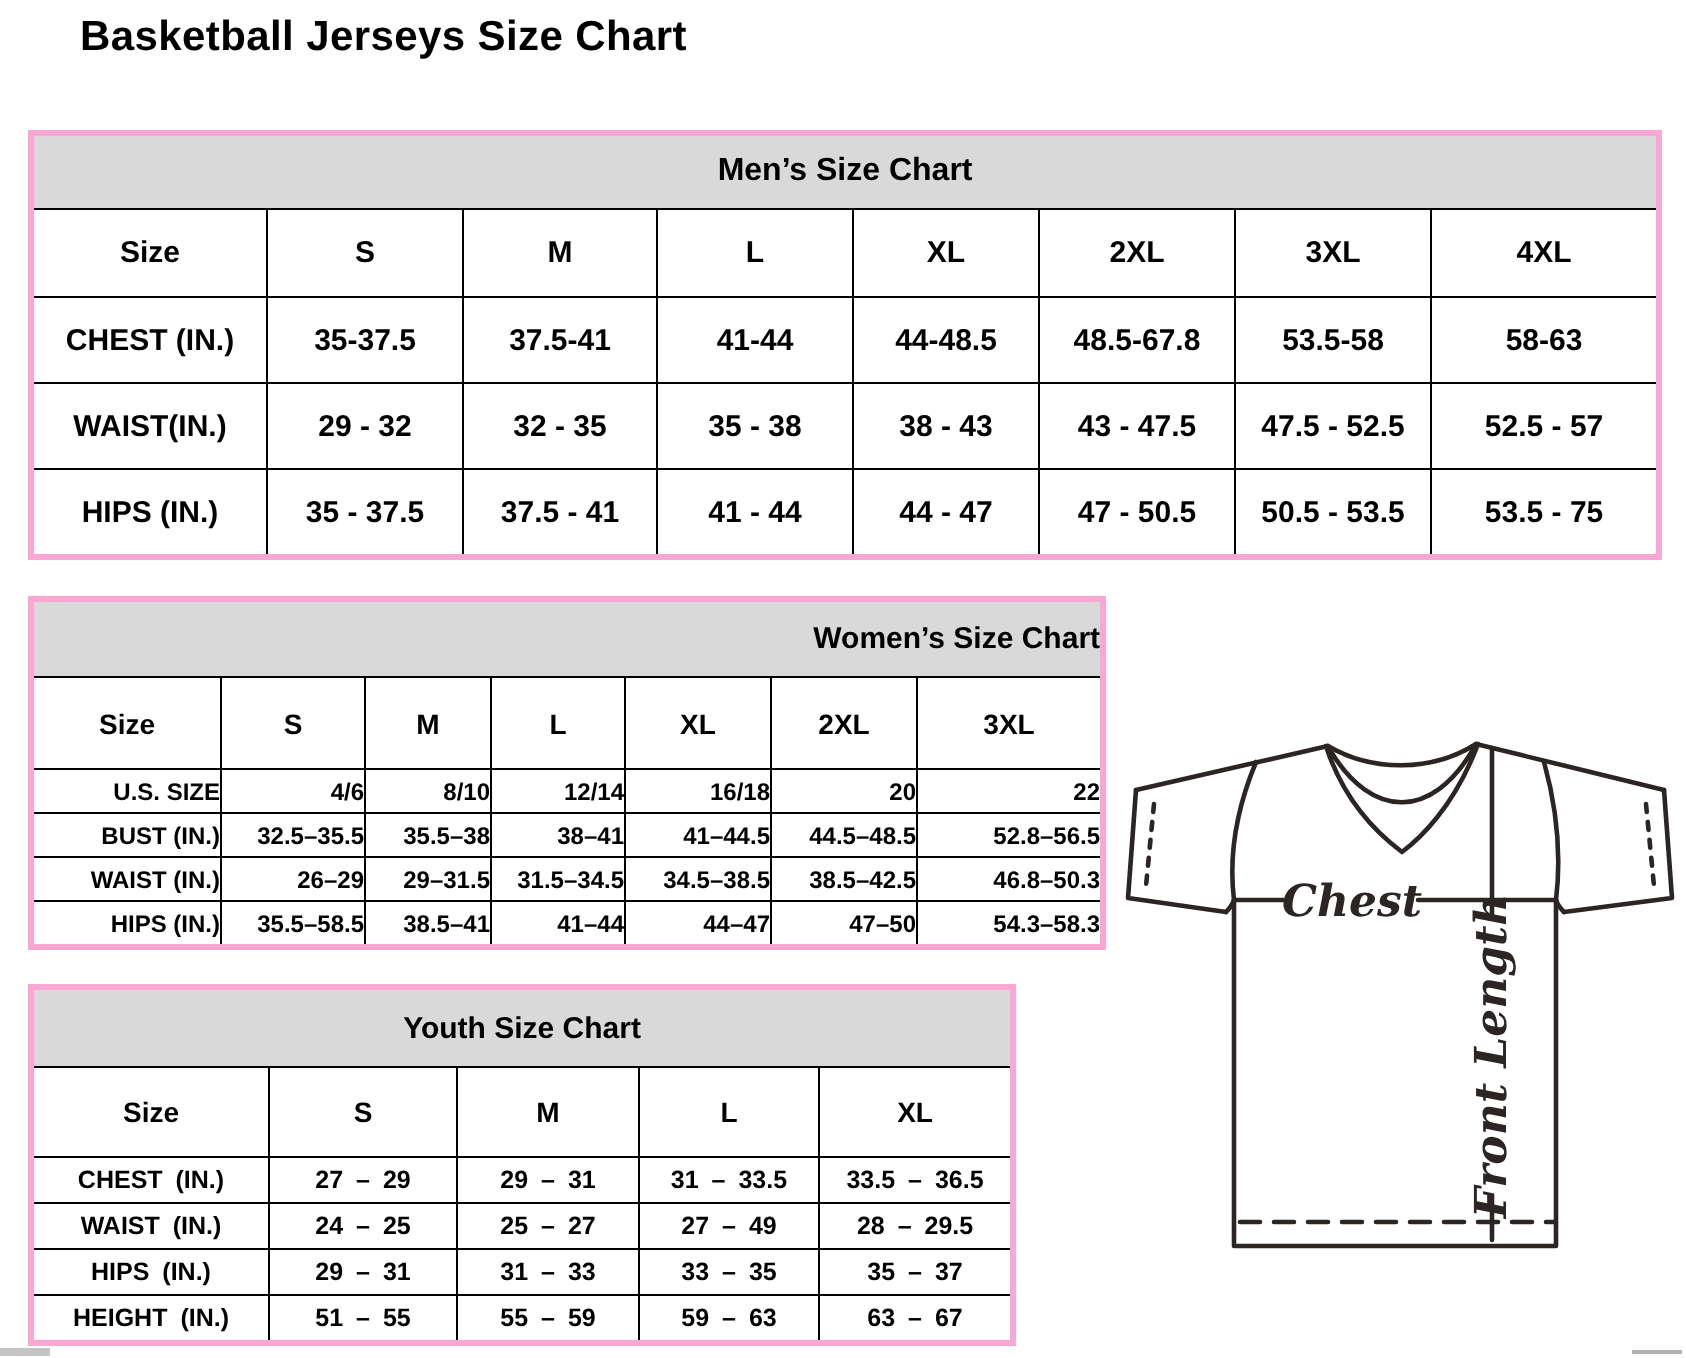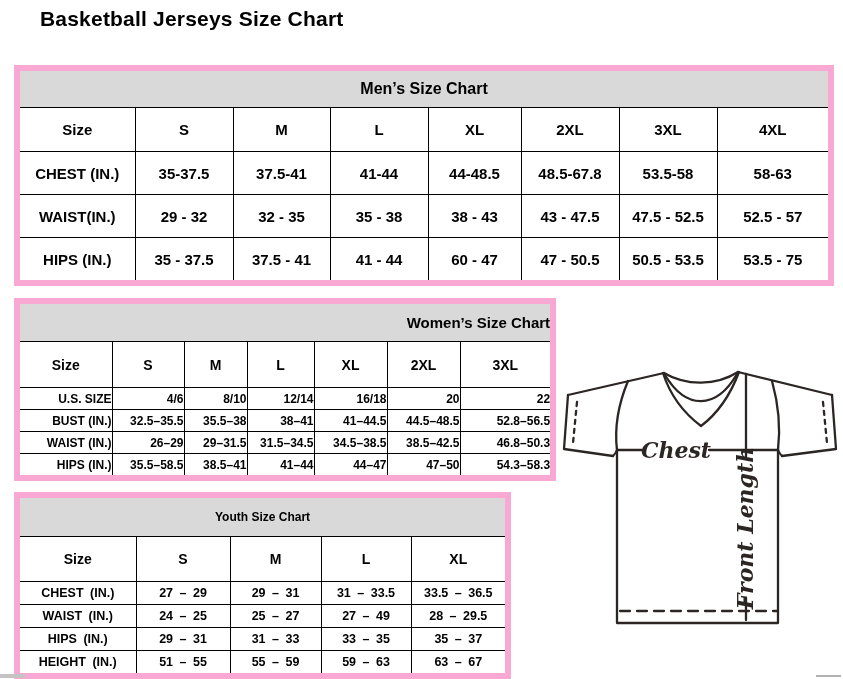--- a/index.html
+++ b/index.html
@@ -1,42 +1,42 @@
 <!DOCTYPE html>
 <html><head>
 <meta charset="utf-8">
 <style>
   html,body{margin:0;padding:0;}
   body{width:843px;height:679px;background:#ffffff;position:relative;overflow:hidden;
        font-family:"Liberation Sans",sans-serif;}
   .page-title{position:absolute;left:0;top:7px;width:812px;text-align:left;
        font-size:21px;font-weight:bold;color:#000;letter-spacing:0.2px;padding-left:40px;}
   table.tbl{position:absolute;border-collapse:collapse;table-layout:fixed;
-       border:6px solid #f9a8d4;font-weight:bold;color:#000;background:#fff;}
+       border:3px solid #f9a8d4;font-weight:bold;color:#000;background:#fff;}
   table.tbl td{border:1px solid #000;text-align:center;vertical-align:middle;
        padding:0;overflow:hidden;white-space:nowrap;}
   tr.cap td{background:#d9d9d9;}
 
   
   #men{left:14px;top:65px;width:814px;}
   #men tr.cap td{height:36px;font-size:16px;}
   #men tr.hdr td{height:43px;font-size:15px;}
   #men tr.data td{height:42px;font-size:15px;}
   #men td.lbl{font-size:14px;}
 
   
   #women{left:14px;top:298px;width:536px;}
   #women tr.cap td{height:37px;font-size:15px;text-align:right;}
   #women tr.hdr td{height:45px;font-size:14px;}
   #women tr.data td{height:21px;font-size:12px;text-align:right;}
   #women td.lbl{font-size:11px;}
 
   
   #youth{left:14px;top:492px;width:491px;}
-  #youth tr.cap td{height:38px;font-size:12px;}
+  #youth tr.cap td{height:38px;font-size:15px;}
   #youth tr.hdr td{height:44px;font-size:14px;}
   #youth tr.data td{height:22px;font-size:12.5px;word-spacing:3px;}
   #youth td.lbl{font-size:11px;word-spacing:0;}
 
   .jersey{position:absolute;left:556px;top:362px;width:288px;height:290px;}
   .jersey text{font-family:"DejaVu Serif",serif;font-style:italic;font-weight:bold;
        fill:#2b2523;stroke:none;}
 
   .scroll-frag-left{position:absolute;left:0;top:674px;width:25px;height:4px;background:#c4c4c4;}
   .scroll-frag-right{position:absolute;left:816px;top:675px;width:25px;height:2px;background:#b2b2b2;}
@@ -89,21 +89,21 @@
     <td>38 - 43</td>
     <td>43 - 47.5</td>
     <td>47.5 - 52.5</td>
     <td>52.5 - 57</td>
   </tr>
   <tr class="data">
     <td class="lbl">HIPS (IN.)</td>
     <td>35 - 37.5</td>
     <td>37.5 - 41</td>
     <td>41 - 44</td>
-    <td>60 - 47</td>
+    <td>44 - 47</td>
     <td>47 - 50.5</td>
     <td>50.5 - 53.5</td>
     <td>53.5 - 75</td>
   </tr>
 </tbody>
   </table>
 
 <table id="women" class="tbl">
   <colgroup>
     <col style="width:95px">

